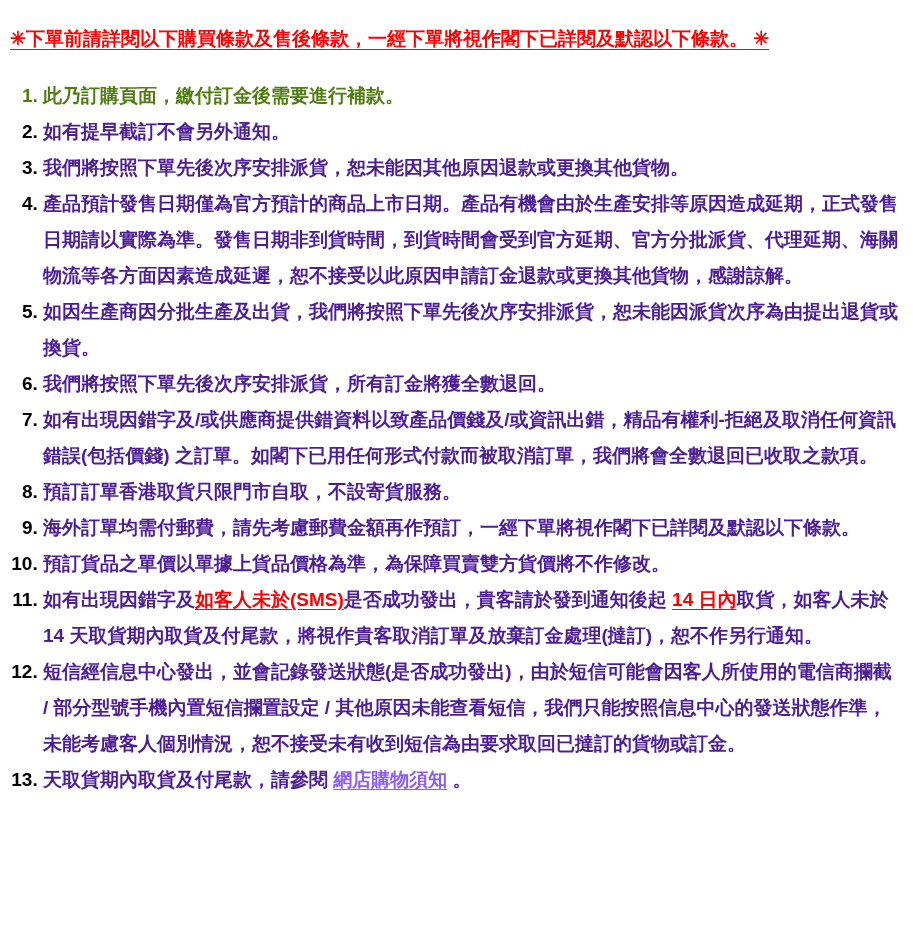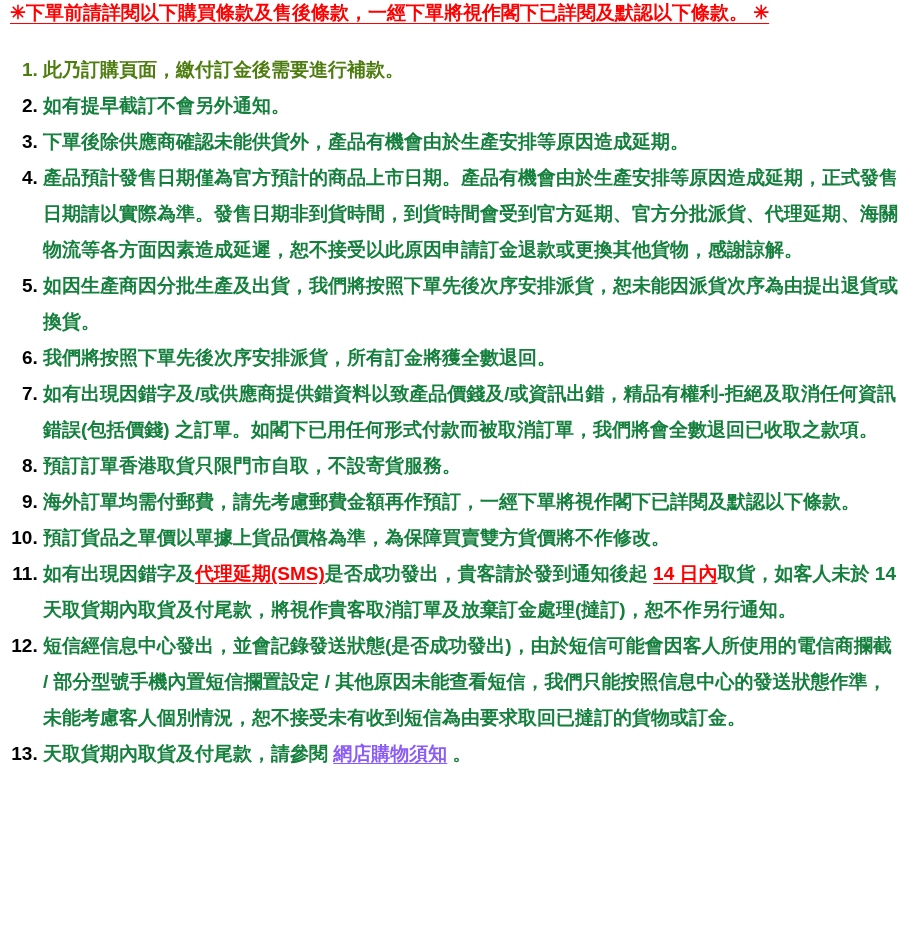--- a/index.html
+++ b/index.html
@@ -9,21 +9,21 @@
   }
   body {
     width: 913px;
     min-height: 948px;
     font-family: "Liberation Sans", sans-serif;
     font-weight: bold;
     color: #000000;
     box-sizing: border-box;
   }
   .page {
-    padding: 0 14px 12px 10px;
+    padding: 26px 14px 12px 10px;
     box-sizing: border-box;
   }
   .warning-header {
     color: #ff0000;
     font-size: 19px;
     line-height: 25px;
     margin: 0 0 27px 0;
     text-decoration: underline;
     text-underline-offset: 4px;
   }
@@ -44,21 +44,21 @@
     list-style: decimal outside;
   }
   ol.terms li {
     margin: 0;
     padding: 0;
   }
   ol.terms li::marker {
     font-weight: bold;
   }
   .seg-normal {
-    color: #15803d;
+    color: #4c1d95;
   }
   li.item-red, .seg-red {
     color: #4d7c0f;
   }
   .seg-red-underline {
     color: #ff0000;
     text-decoration: underline;
     text-underline-offset: 3px;
   }
   a.notice-link, .seg-link {
@@ -72,25 +72,25 @@
 </head>
 <body>
 
 <div class="page">
   <p class="warning-header">✳下單前請詳閱以下購買條款及售後條款，一經下單將視作閣下已詳閱及默認以下條款。 ✳</p>
 
 
   <ol class="terms">
       <li class="item-red"><span class="seg-red">此乃訂購頁面，繳付訂金後需要進行補款。</span></li>
       <li><span class="seg-normal">如有提早截訂不會另外通知。</span></li>
-      <li><span class="seg-normal">下單後除供應商確認未能供貨外，產品有機會由於生產安排等原因造成延期。</span></li>
+      <li><span class="seg-normal">我們將按照下單先後次序安排派貨，恕未能因其他原因退款或更換其他貨物。</span></li>
       <li><span class="seg-normal">產品預計發售日期僅為官方預計的商品上市日期。產品有機會由於生產安排等原因造成延期，正式發售日期請以實際為準。發售日期非到貨時間，到貨時間會受到官方延期、官方分批派貨、代理延期、海關物流等各方面因素造成延遲，恕不接受以此原因申請訂金退款或更換其他貨物，感謝諒解。</span></li>
       <li><span class="seg-normal">如因生產商因分批生產及出貨，我們將按照下單先後次序安排派貨，恕未能因派貨次序為由提出退貨或換貨。</span></li>
       <li><span class="seg-normal">我們將按照下單先後次序安排派貨，所有訂金將獲全數退回。</span></li>
       <li><span class="seg-normal">如有出現因錯字及/或供應商提供錯資料以致產品價錢及/或資訊出錯，精品有權利-拒絕及取消任何資訊錯誤(包括價錢) 之訂單。如閣下已用任何形式付款而被取消訂單，我們將會全數退回已收取之款項。</span></li>
       <li><span class="seg-normal">預訂訂單香港取貨只限門市自取，不設寄貨服務。</span></li>
       <li><span class="seg-normal">海外訂單均需付郵費，請先考慮郵費金額再作預訂，一經下單將視作閣下已詳閱及默認以下條款。</span></li>
       <li><span class="seg-normal">預訂貨品之單價以單據上貨品價格為準，為保障買賣雙方貨價將不作修改。</span></li>
-      <li><span class="seg-normal">如有出現因錯字及</span><span class="seg-red-underline">代理延期(SMS)</span><span class="seg-normal">是否成功發出，貴客請於發到通知後起 </span><span class="seg-red-underline">14 日內</span><span class="seg-normal">取貨，如客人未於 14 天取貨期內取貨及付尾款，將視作貴客取消訂單及放棄訂金處理(撻訂)，恕不作另行通知。</span></li>
+      <li><span class="seg-normal">如有出現因錯字及</span><span class="seg-red-underline">如客人未於(SMS)</span><span class="seg-normal">是否成功發出，貴客請於發到通知後起 </span><span class="seg-red-underline">14 日內</span><span class="seg-normal">取貨，如客人未於 14 天取貨期內取貨及付尾款，將視作貴客取消訂單及放棄訂金處理(撻訂)，恕不作另行通知。</span></li>
       <li><span class="seg-normal">短信經信息中心發出，並會記錄發送狀態(是否成功發出)，由於短信可能會因客人所使用的電信商攔截 / 部分型號手機內置短信攔置設定 / 其他原因未能查看短信，我們只能按照信息中心的發送狀態作準，未能考慮客人個別情況，恕不接受未有收到短信為由要求取回已撻訂的貨物或訂金。</span></li>
       <li><span class="seg-normal">天取貨期內取貨及付尾款，請參閱 </span><a class="notice-link" href="#">網店購物須知</a><span class="seg-normal"> 。</span></li>
     </ol>
 </div>
 
 </body></html>

